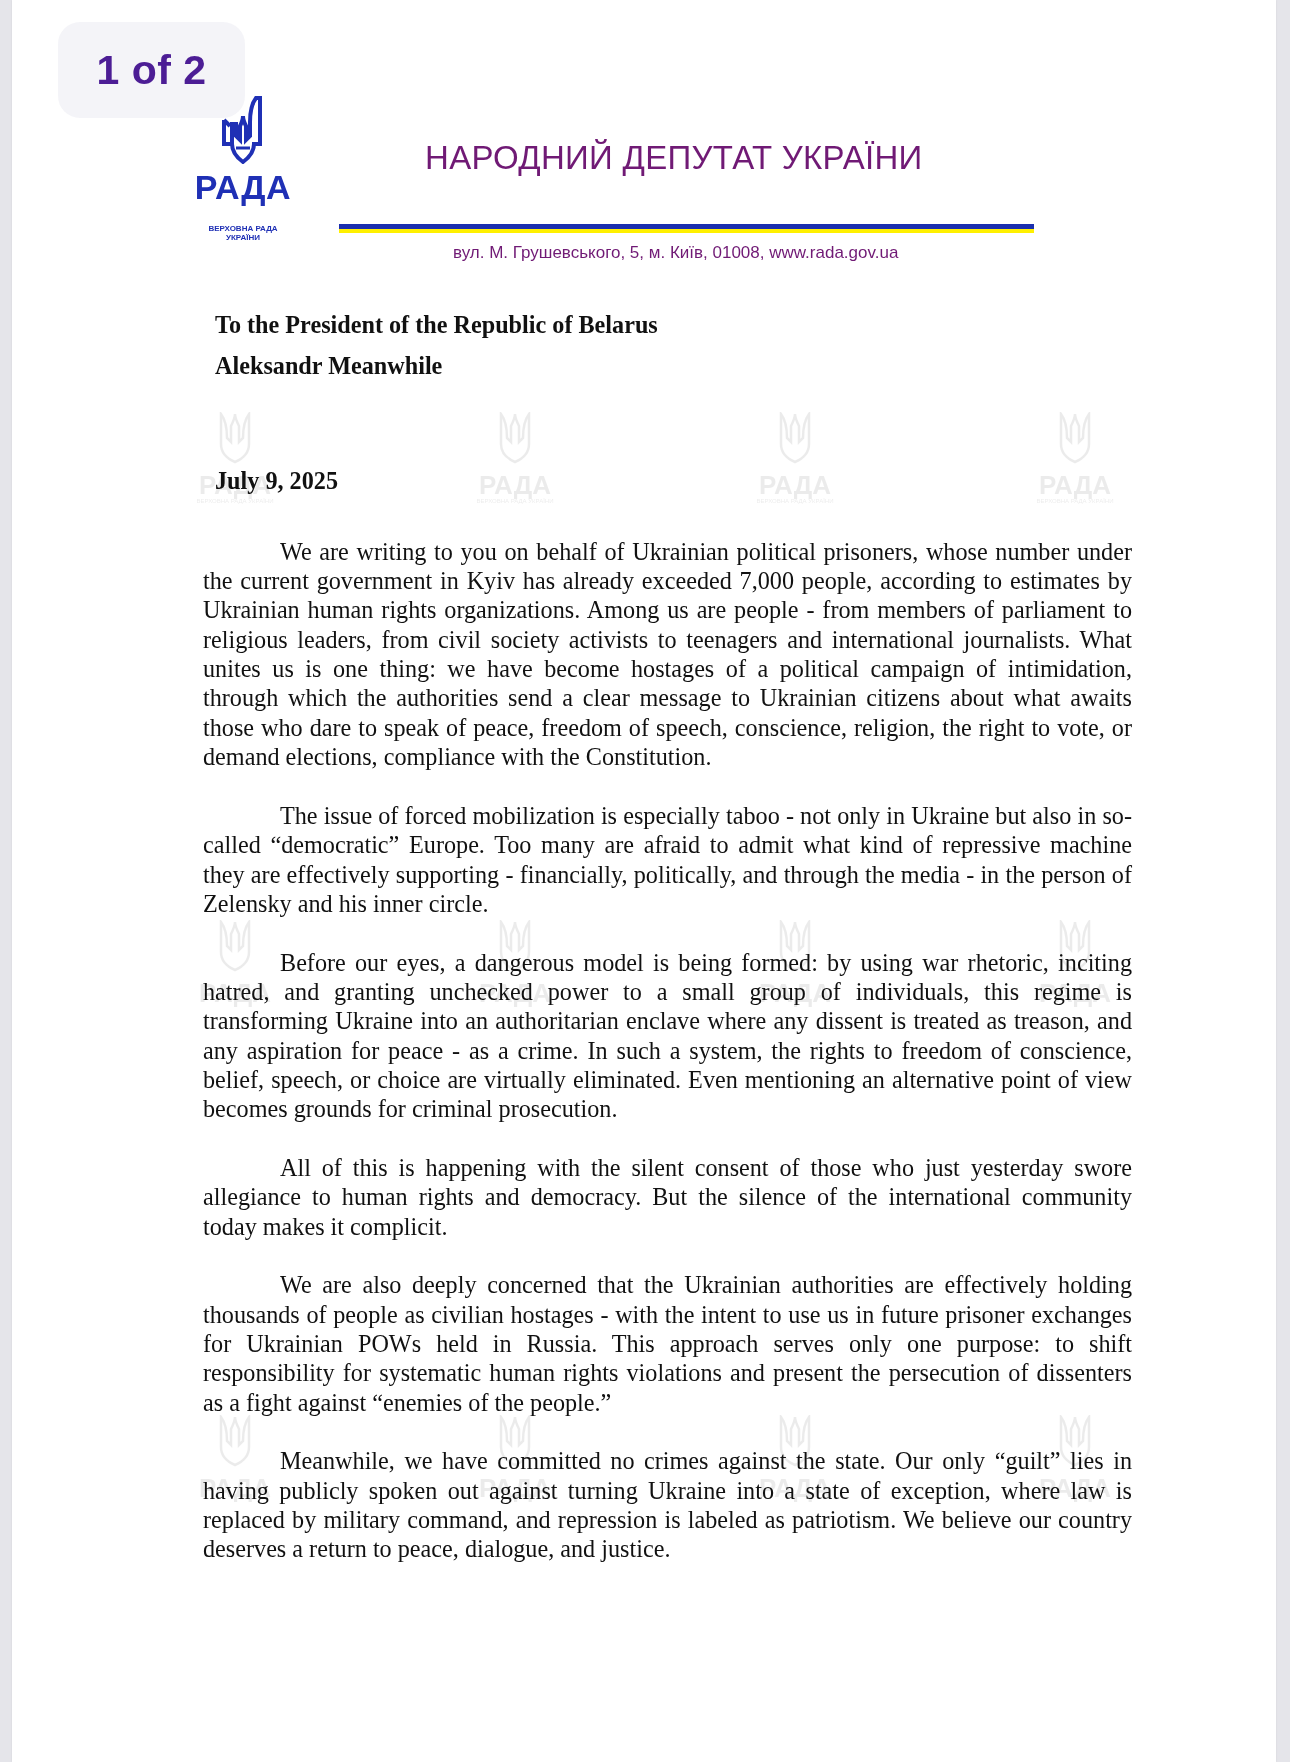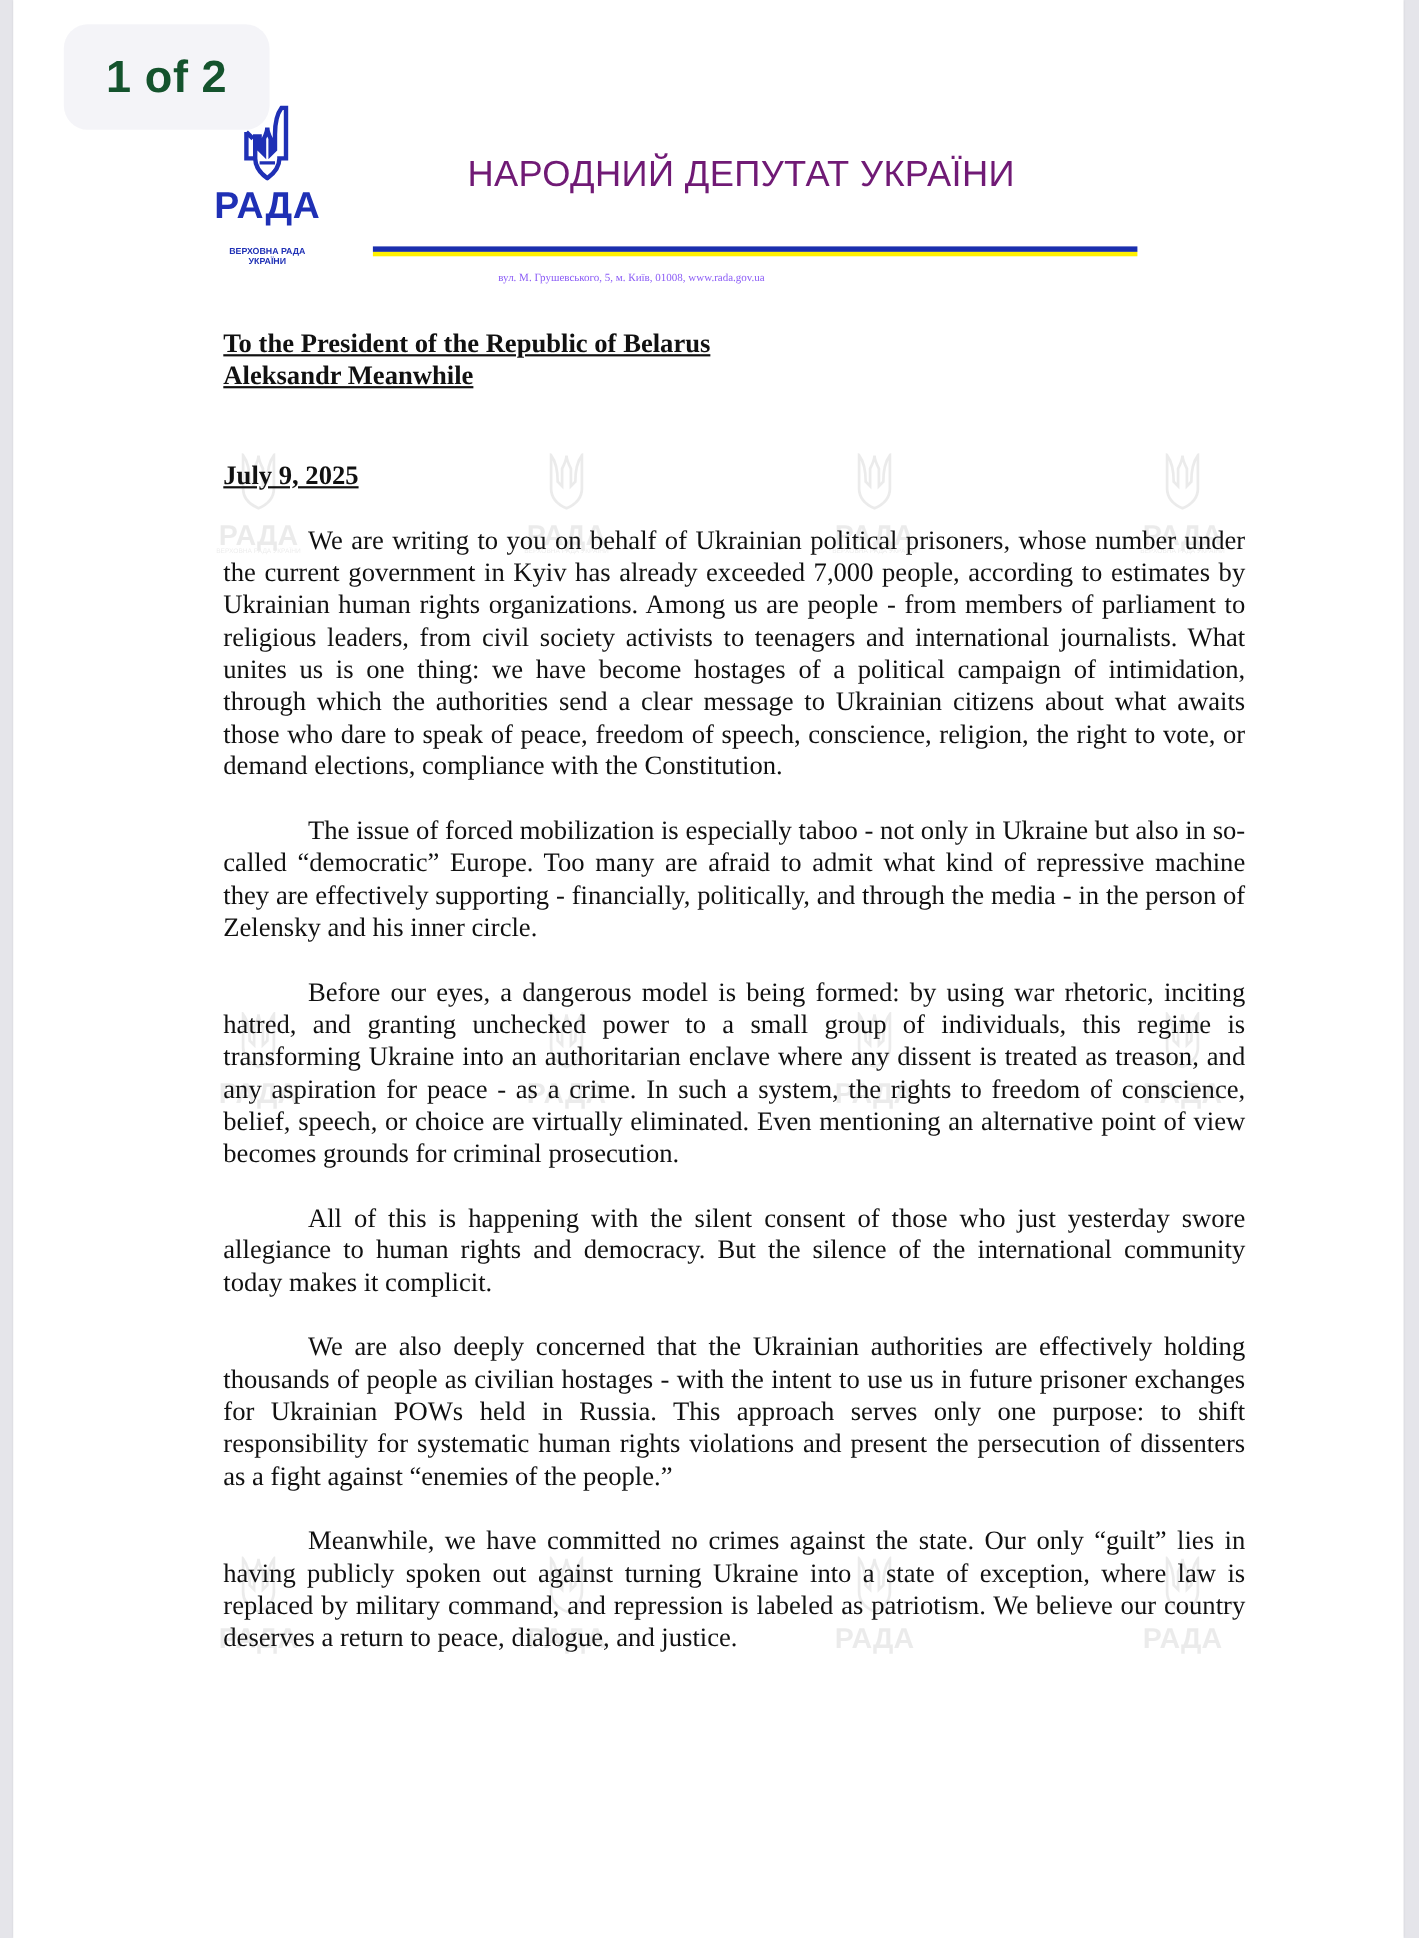--- a/index.html
+++ b/index.html
@@ -11,21 +11,21 @@
   .page {
     position: absolute; left: 12px; top: 0; width: 1264px; height: 1762px;
     background: #ffffff;
     box-shadow: 0 0 2px rgba(0,0,0,0.08);
   }
   .page-indicator {
     position: absolute; left: 58px; top: 22px; width: 187px; height: 96px;
     border-radius: 22px; background: rgba(240,240,245,0.75);
     display: flex; align-items: center; justify-content: center;
     font-family: "Liberation Sans", sans-serif; font-weight: bold;
-    font-size: 41px; color: #14532d; letter-spacing: 0.5px;
+    font-size: 41px; color: #4c1d95; letter-spacing: 0.5px;
   }
   
   .logo { position: absolute; left: 181px; top: 96px; width: 100px; text-align: center; }
   .logo svg { display: block; margin: 0 auto; }
   .logo-word {
     font-family: "Liberation Sans", sans-serif; font-weight: bold;
     font-size: 34px; line-height: 34px; color: #1f30b5; letter-spacing: 0.5px;
     margin-top: 6px;
   }
   .logo-sub {
@@ -35,40 +35,40 @@
   .header-title {
     position: absolute; left: 413px; top: 138px; width: 560px;
     font-family: "Liberation Sans", sans-serif; font-size: 33px; line-height: 40px;
     color: #701a75; letter-spacing: 0.3px; white-space: nowrap;
   }
   .flag-line { position: absolute; left: 327px; top: 224px; width: 695px; height: 9px; }
   .flag-line .blue { height: 5px; background: #1b2fae; }
   .flag-line .yellow { height: 4px; background: #fff000; }
   .address {
     position: absolute; left: 441px; top: 243px; width: 480px;
-    font-family: Liberation Serif, serif; font-size: 10px; line-height: 20px;
-    color: #8b5cf6; white-space: nowrap;
+    font-family: Liberation Sans, sans-serif; font-size: 17px; line-height: 20px;
+    color: #701a75; white-space: nowrap;
   }
   
   .wm {
     position: absolute; width: 90px; text-align: center; opacity: 0.11;
     pointer-events: none;
   }
   .wm .wm-word {
     font-family: "Liberation Sans", sans-serif; font-weight: bold; font-size: 26px;
     line-height: 26px; color: #555; margin-top: 4px;
   }
   .wm .wm-sub { font-family: "Liberation Sans", sans-serif; font-size: 6px; color: #555; line-height: 7px; }
   
   .letter {
     position: absolute; left: 191px; top: 298px; width: 929px;
     font-size: 24.2px; line-height: 29.35px; color: #111;
   }
   .addr-block { font-weight: bold; }
-  .addr-block p, .date { margin: 0; text-decoration: underline; }
+  .addr-block p, .date { margin: 12px; }
   .spacer { height: 29.35px; }
   .para {
     margin: 0 0 29.35px 0; text-indent: 77px; text-align: justify;
   }
 </style>
 </head>
 <body>
 
 <div class="page">
 

